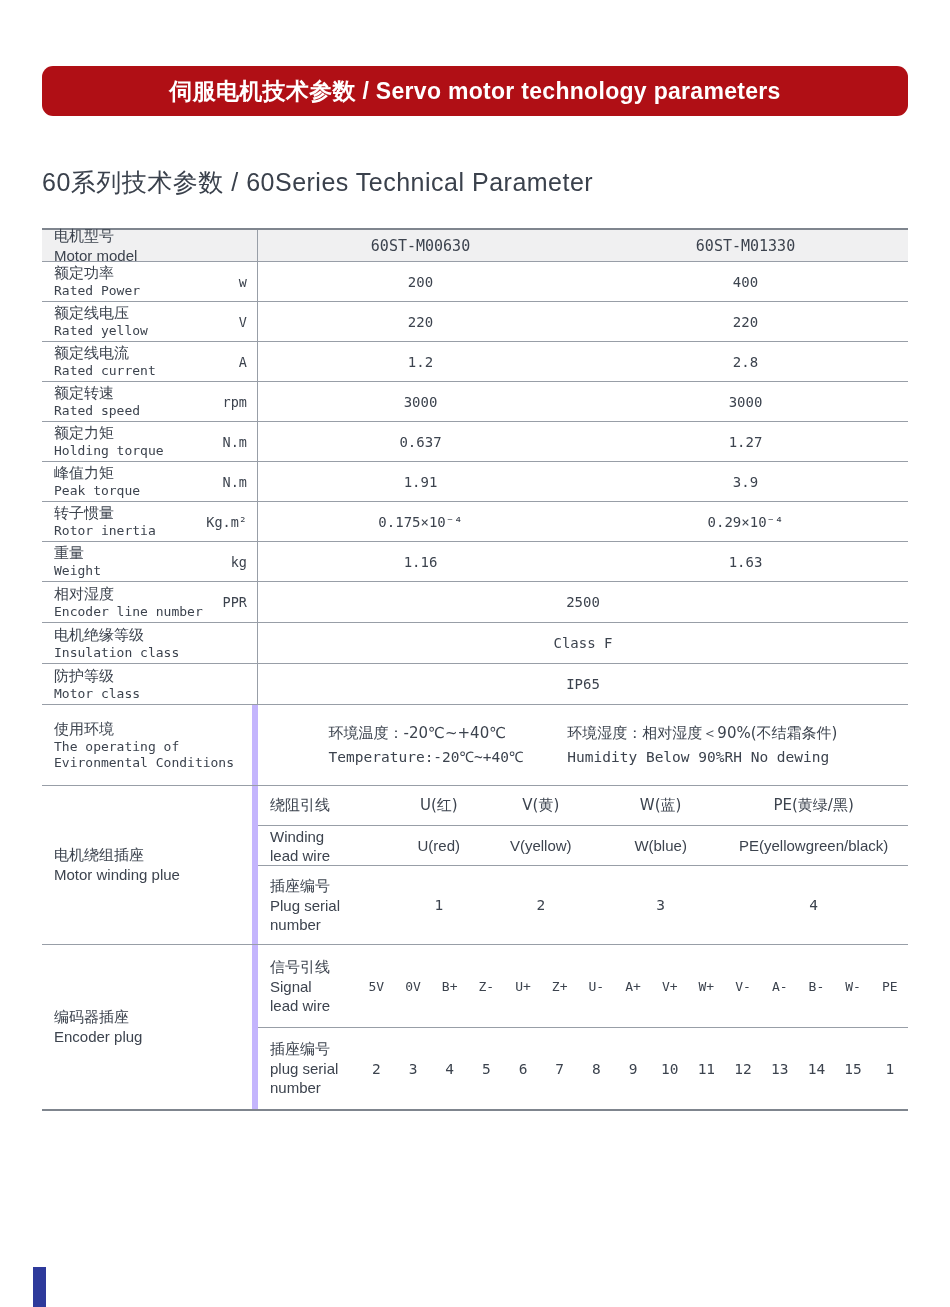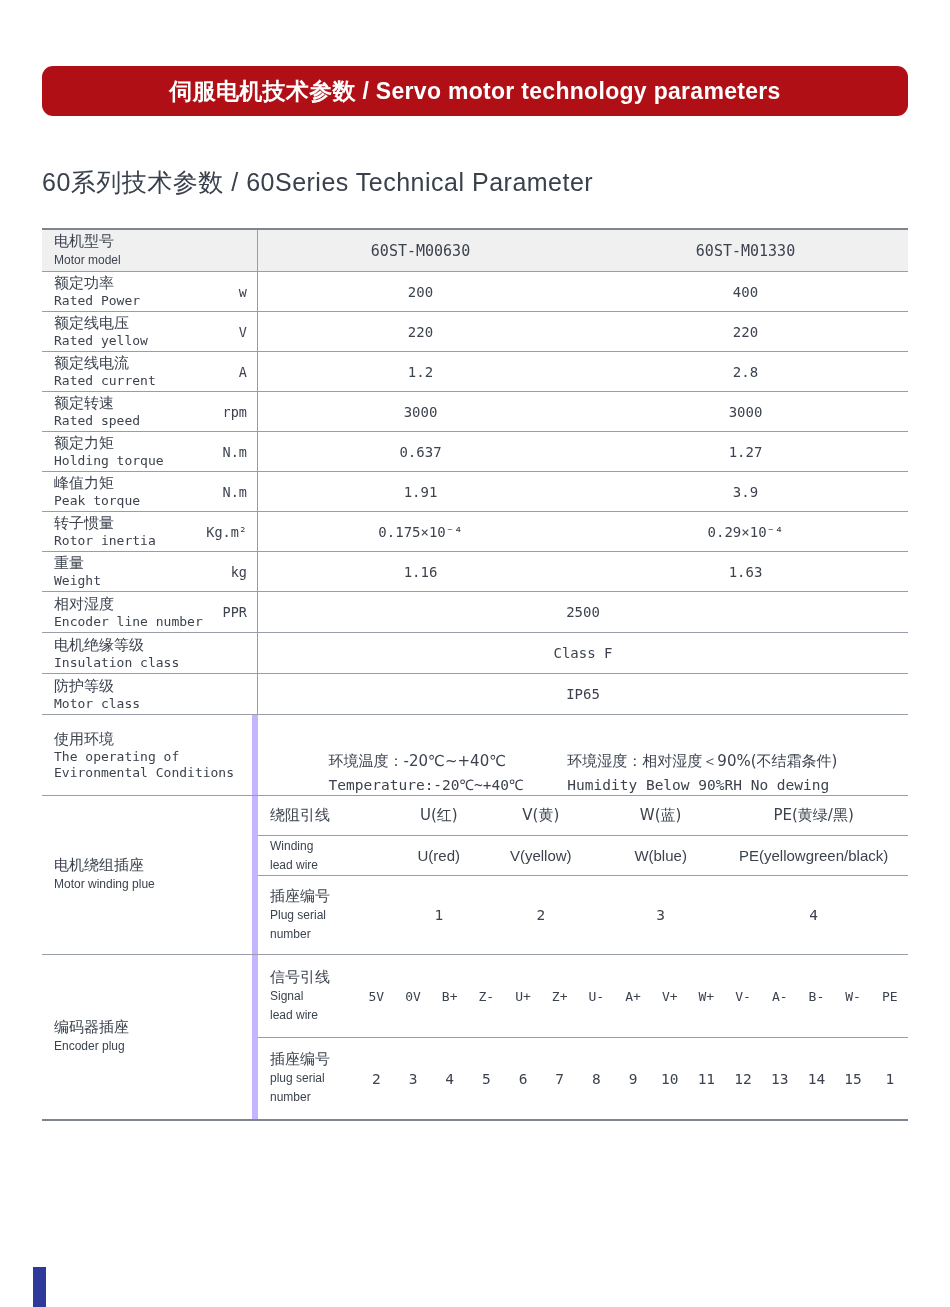--- a/index.html
+++ b/index.html
@@ -29,33 +29,33 @@
   .row { display:flex; border-bottom:1px solid #989ea7; }
   .row:last-child { border-bottom:none; }
   .label-cell {
     width:216px; flex:0 0 216px; border-right:1px solid #989ea7;
     display:flex; align-items:center; justify-content:space-between;
     padding:0 10px 0 12px;
   }
   .lbl { display:flex; flex-direction:column; justify-content:center; }
   .zh { font-size:15px; line-height:19px; }
   .en { font-family:"DejaVu Sans Mono",monospace; font-size:13px; line-height:16px; }
-  .en-prop { font-family:"Liberation Sans","DejaVu Sans",sans-serif; font-size:12px; line-height:19px; }
+  .en-prop { font-family:"Liberation Sans","DejaVu Sans",sans-serif; font-size:15px; line-height:19px; }
   .unit { font-family:"DejaVu Sans Mono",monospace; font-size:13.5px; white-space:nowrap; }
   .data { flex:1; display:flex; }
   .half, .full {
     flex:1; display:flex; align-items:center; justify-content:center;
     font-family:"DejaVu Sans Mono",monospace; font-size:14px;
   }
-  .header-row { height:42px; background:#f0f0f1; }
+  .header-row { height:32px; background:#f0f0f1; }
   .header-row .half { font-size:15px; }
   .spec-row { height:40px; }
   .span-row { height:41px; }
   .env-row { height:81px; }
-  .env-data { flex:1; display:flex; align-items:flex-end; justify-content:center; gap:44px; }
+  .env-data { flex:1; display:flex; align-items:center; justify-content:center; gap:44px; }
   .env-block { display:flex; flex-direction:column; gap:4px; }
   .env-zh { font-size:15px; line-height:20px; }
   .env-en { font-family:"DejaVu Sans Mono",monospace; font-size:14.5px; line-height:20px; }
   .group-row { }
   .group-label {
     width:216px; flex:0 0 216px; border-right:6px solid #c4b5fd;
     display:flex; flex-direction:column; justify-content:center; align-items:flex-start;
     padding-left:12px;
   }
   .group-right { flex:1; display:flex; flex-direction:column; }

